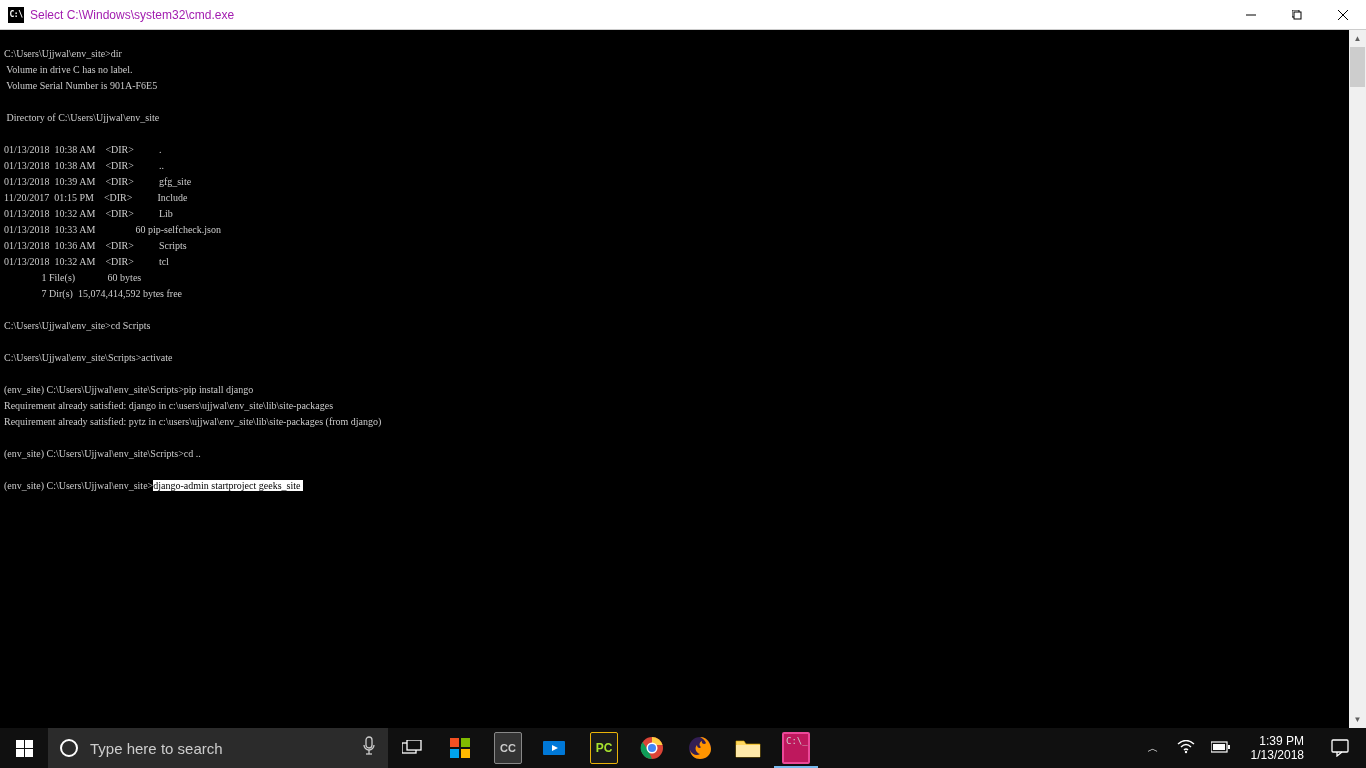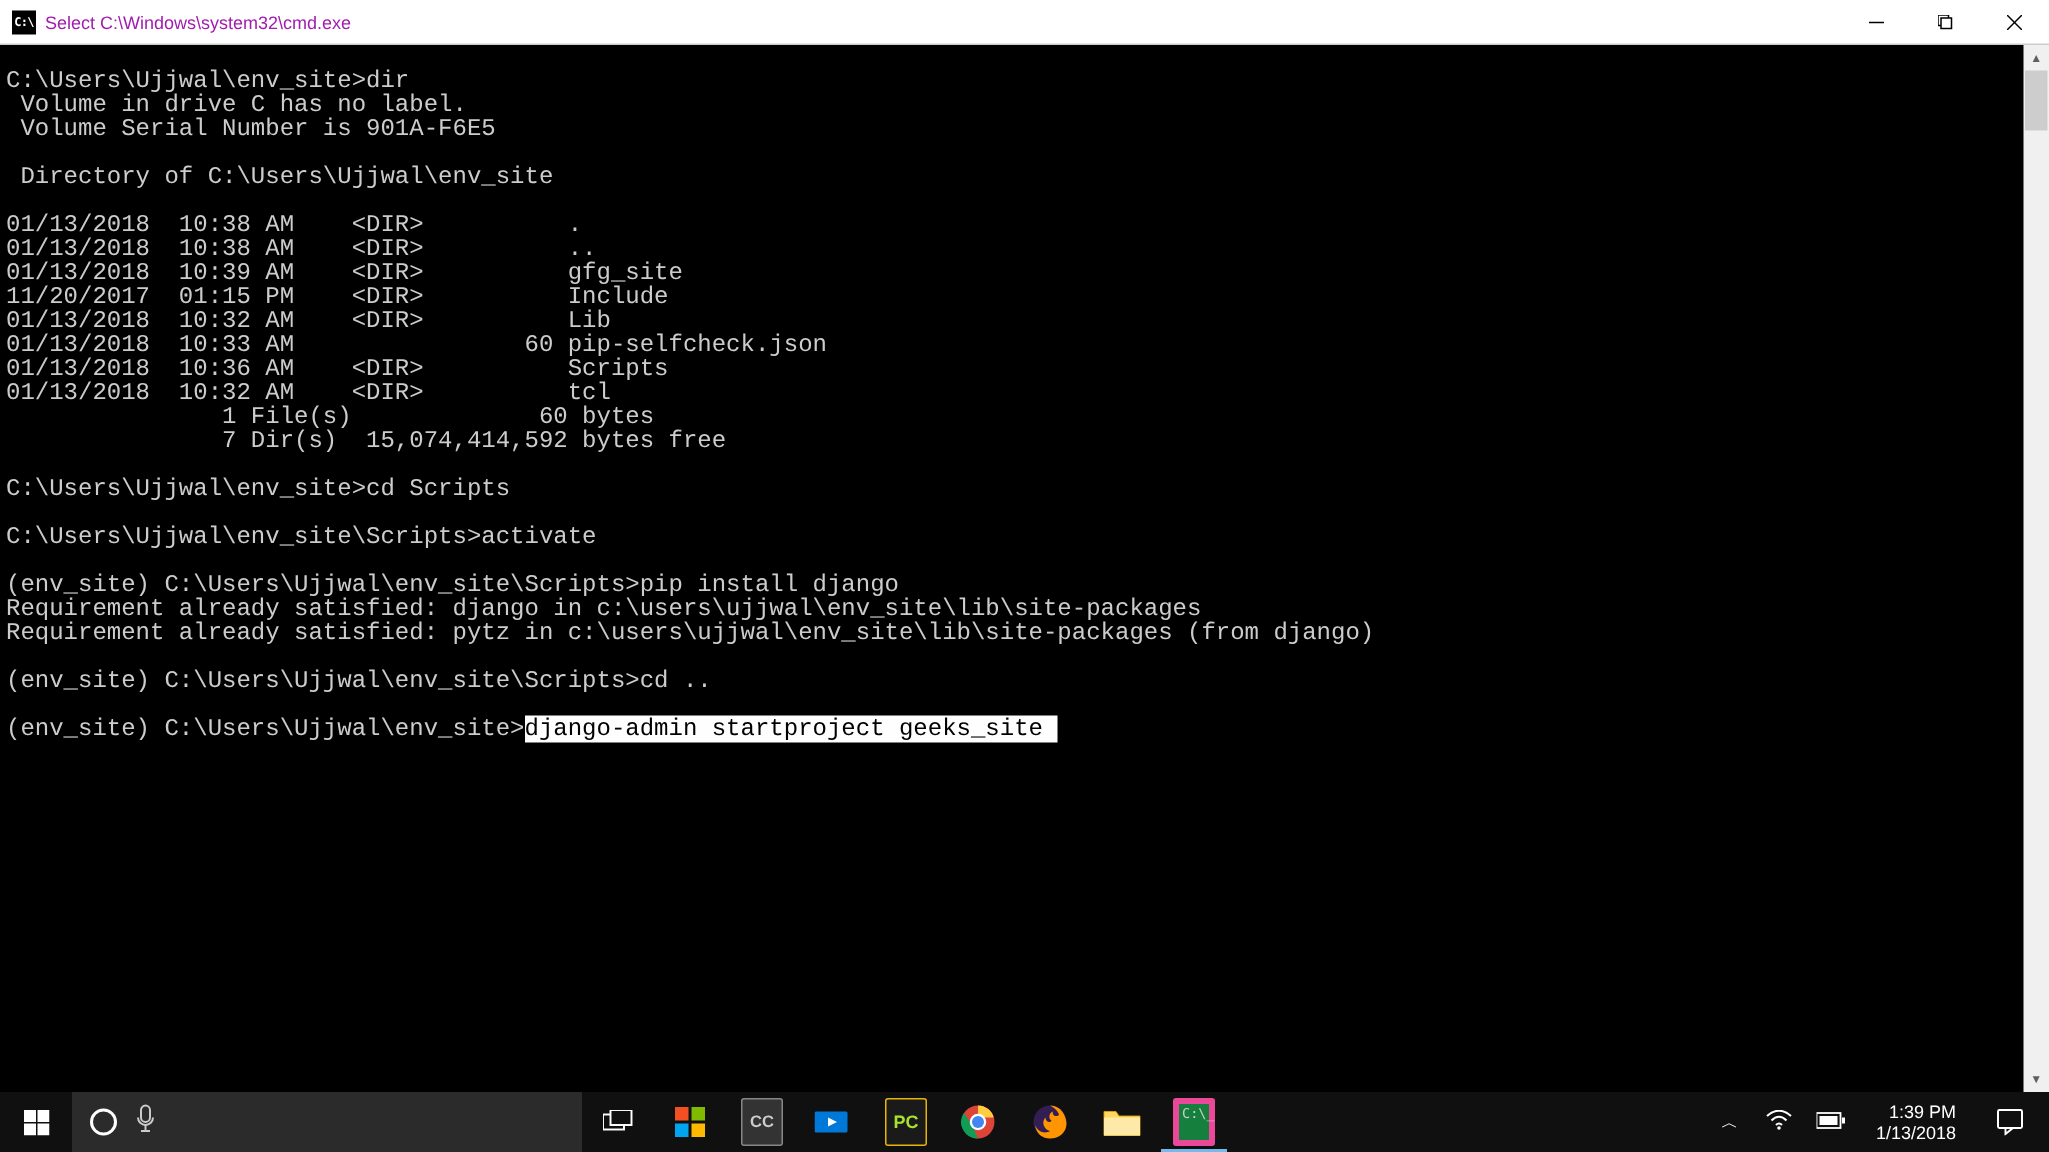--- a/index.html
+++ b/index.html
@@ -26,22 +26,22 @@
     width: 46px; height: 100%; display: flex; align-items: center; justify-content: center;
     font-family: "Segoe UI Symbol", sans-serif; font-size: 11px; color: #000;
   }
   .tbtn svg { width: 10px; height: 10px; }
 
   .terminal-body {
     flex: 1; display: flex; background: #000;
   }
   .terminal-content {
     flex: 1; padding: 0 4px;
-    font-family: Liberation Mono, monospace;
-    font-size: 16px; line-height: 16px; color: #cccccc;
+    font-family: Liberation Serif, serif;
+    font-size: 10px; line-height: 16px; color: #cccccc;
     white-space: pre;
   }
   .hl { background: #fefefe; color: #000; }
 
   .vscroll {
     width: 17px; background: #f0f0f0; position: relative;
   }
   .vscroll .arrow {
     height: 17px; display: flex; align-items: center; justify-content: center;
     color: #606060; font-size: 8px;
@@ -154,20 +154,21 @@
   <div class="start-btn">
     <svg viewBox="0 0 17 17">
       <rect x="0" y="0" width="8" height="8" fill="#fff"></rect>
         <rect x="9" y="0" width="8" height="8" fill="#fff"></rect>
       <rect x="0" y="9" width="8" height="8" fill="#fff"></rect>
         <rect x="9" y="9" width="8" height="8" fill="#fff"></rect>
     </svg>
   </div>
   <div class="search-box">
     <div class="cortana"></div>
+    <div class="placeholder">Type here to search</div>
     <div class="mic">
       <svg width="14" height="20" viewBox="0 0 14 20">
           <rect x="4" y="1" width="6" height="11" rx="3" fill="none" stroke="#ccc" stroke-width="1.3"></rect>
           <path d="M2 9 a5 5 0 0 0 10 0" fill="none" stroke="#ccc" stroke-width="1.3"></path>
           <line x1="7" y1="14" x2="7" y2="18" stroke="#ccc" stroke-width="1.3"></line>
           <line x1="4" y1="18" x2="10" y2="18" stroke="#ccc" stroke-width="1.3"></line>
         </svg>
     </div>
   </div>
   <div class="taskview">
@@ -222,21 +223,21 @@
       </div>
     <div class="ticon">
         <div class="glyph">
       <svg width="26" height="22" viewBox="0 0 26 22">
             <path d="M1 4 L9 4 L11 7 L25 7 L25 20 L1 20 Z" fill="#ffd75e" stroke="#d9a400" stroke-width="0.6"></path>
             <rect x="1" y="8" width="24" height="12" fill="#ffe9a8"></rect>
           </svg>
     </div>
       </div>
     <div class="ticon active">
-        <div class="glyph" style="background:#15803d;border:4px solid #ec4899;color:#ccc;font-size:9px;font-family:Consolas,monospace;align-items:flex-start;justify-content:flex-start;padding:2px;">C:\_</div>
+        <div class="glyph" style="background:#be185d;border:2px solid #ec4899;color:#ccc;font-size:9px;font-family:Consolas,monospace;align-items:flex-start;justify-content:flex-start;padding:2px;">C:\_</div>
       </div>
   </div>
 
   <div class="tray">
     <div class="chev">︿</div>
     <div class="tricon">
       <svg width="18" height="14" viewBox="0 0 18 14">
           <path d="M1 4 Q9 -3 17 4" fill="none" stroke="#fff" stroke-width="1.4"></path>
           <path d="M4 7 Q9 2 14 7" fill="none" stroke="#fff" stroke-width="1.4"></path>
           <path d="M7 10 Q9 8 11 10" fill="none" stroke="#fff" stroke-width="1.4"></path>

